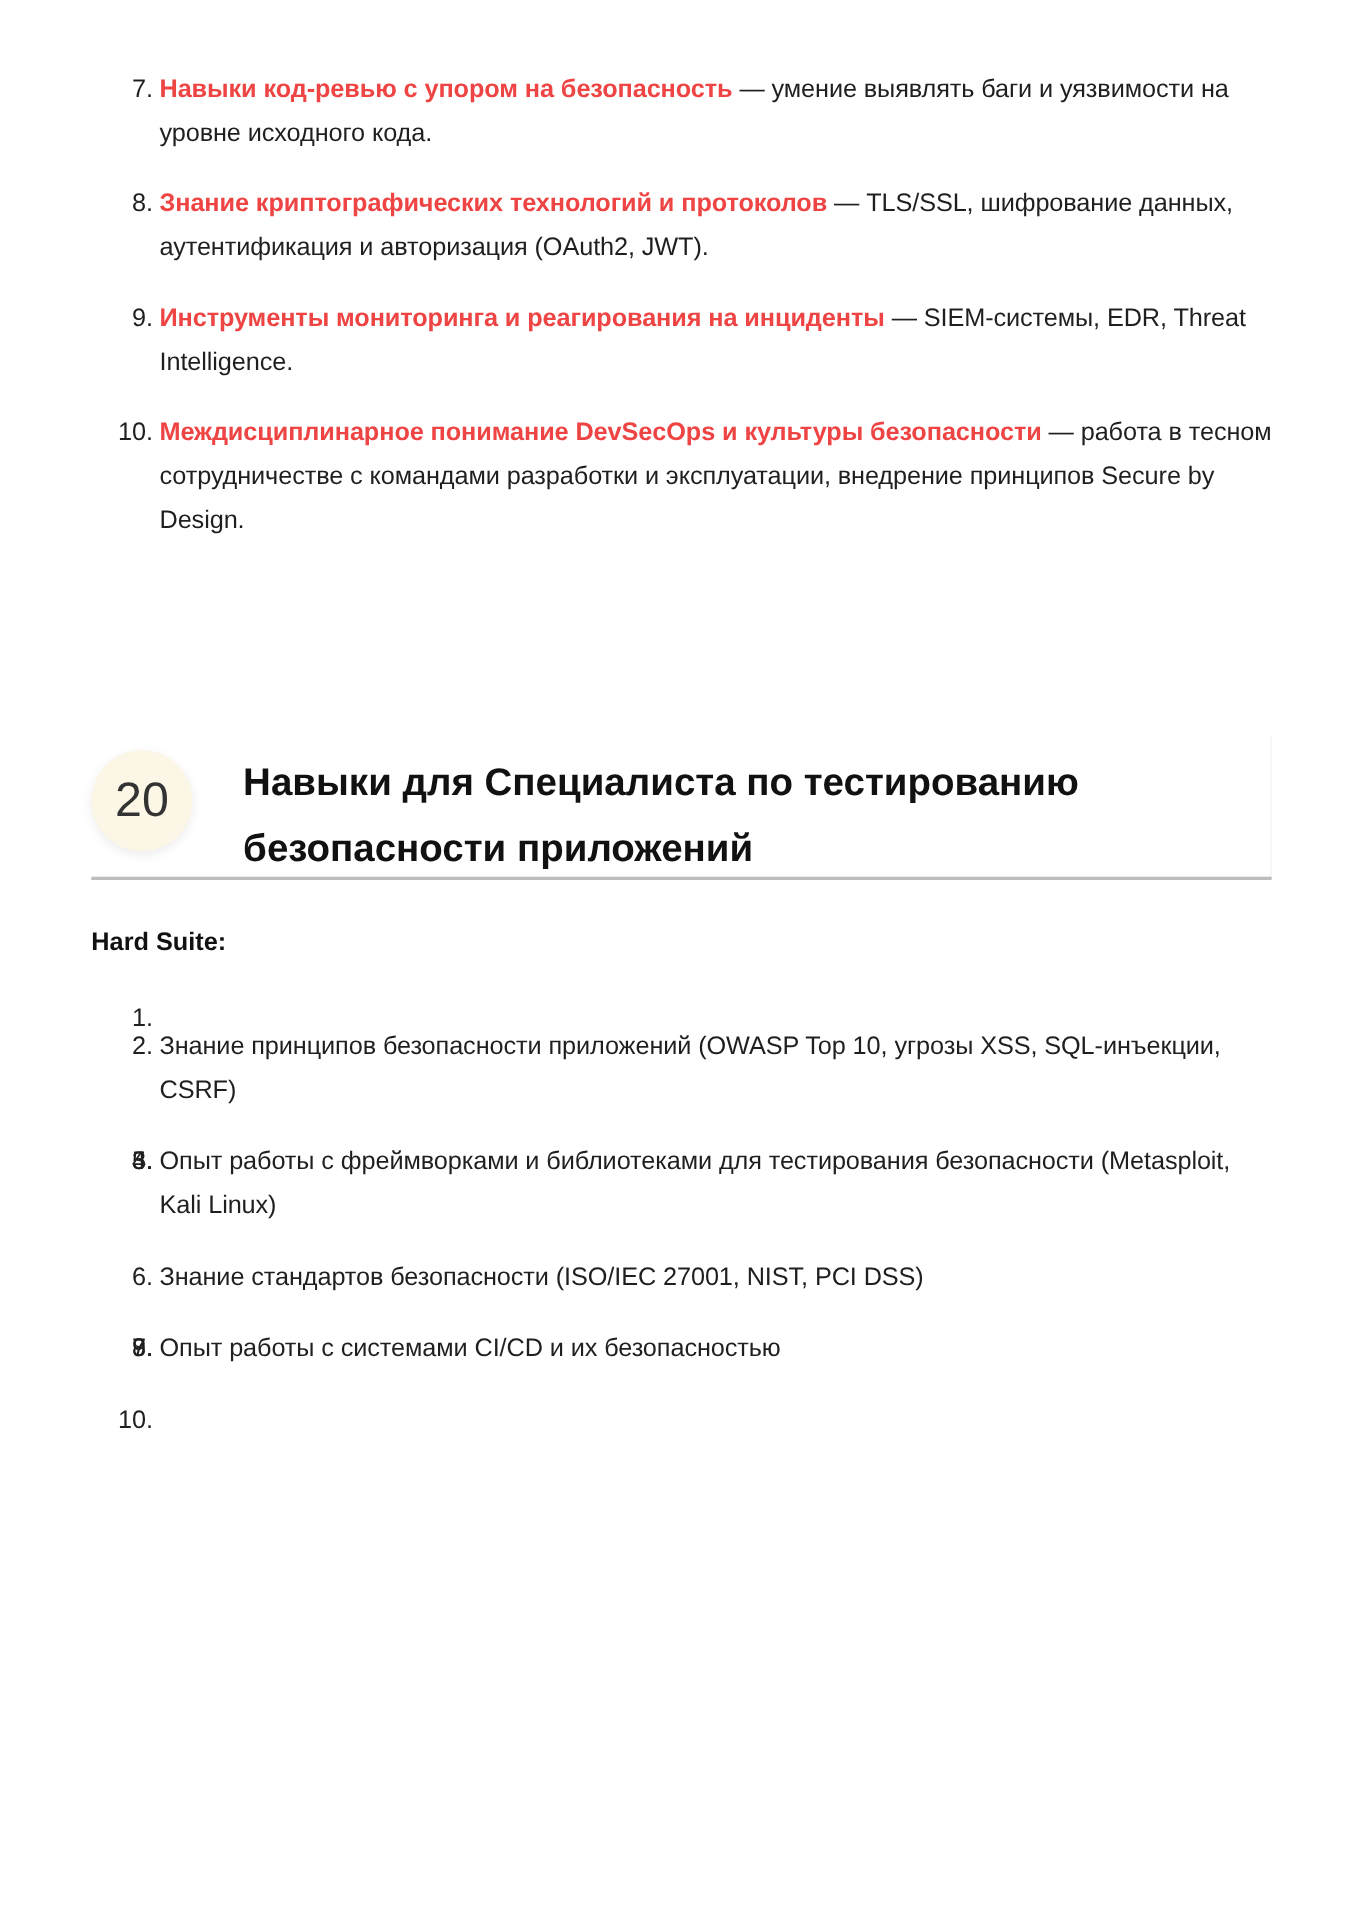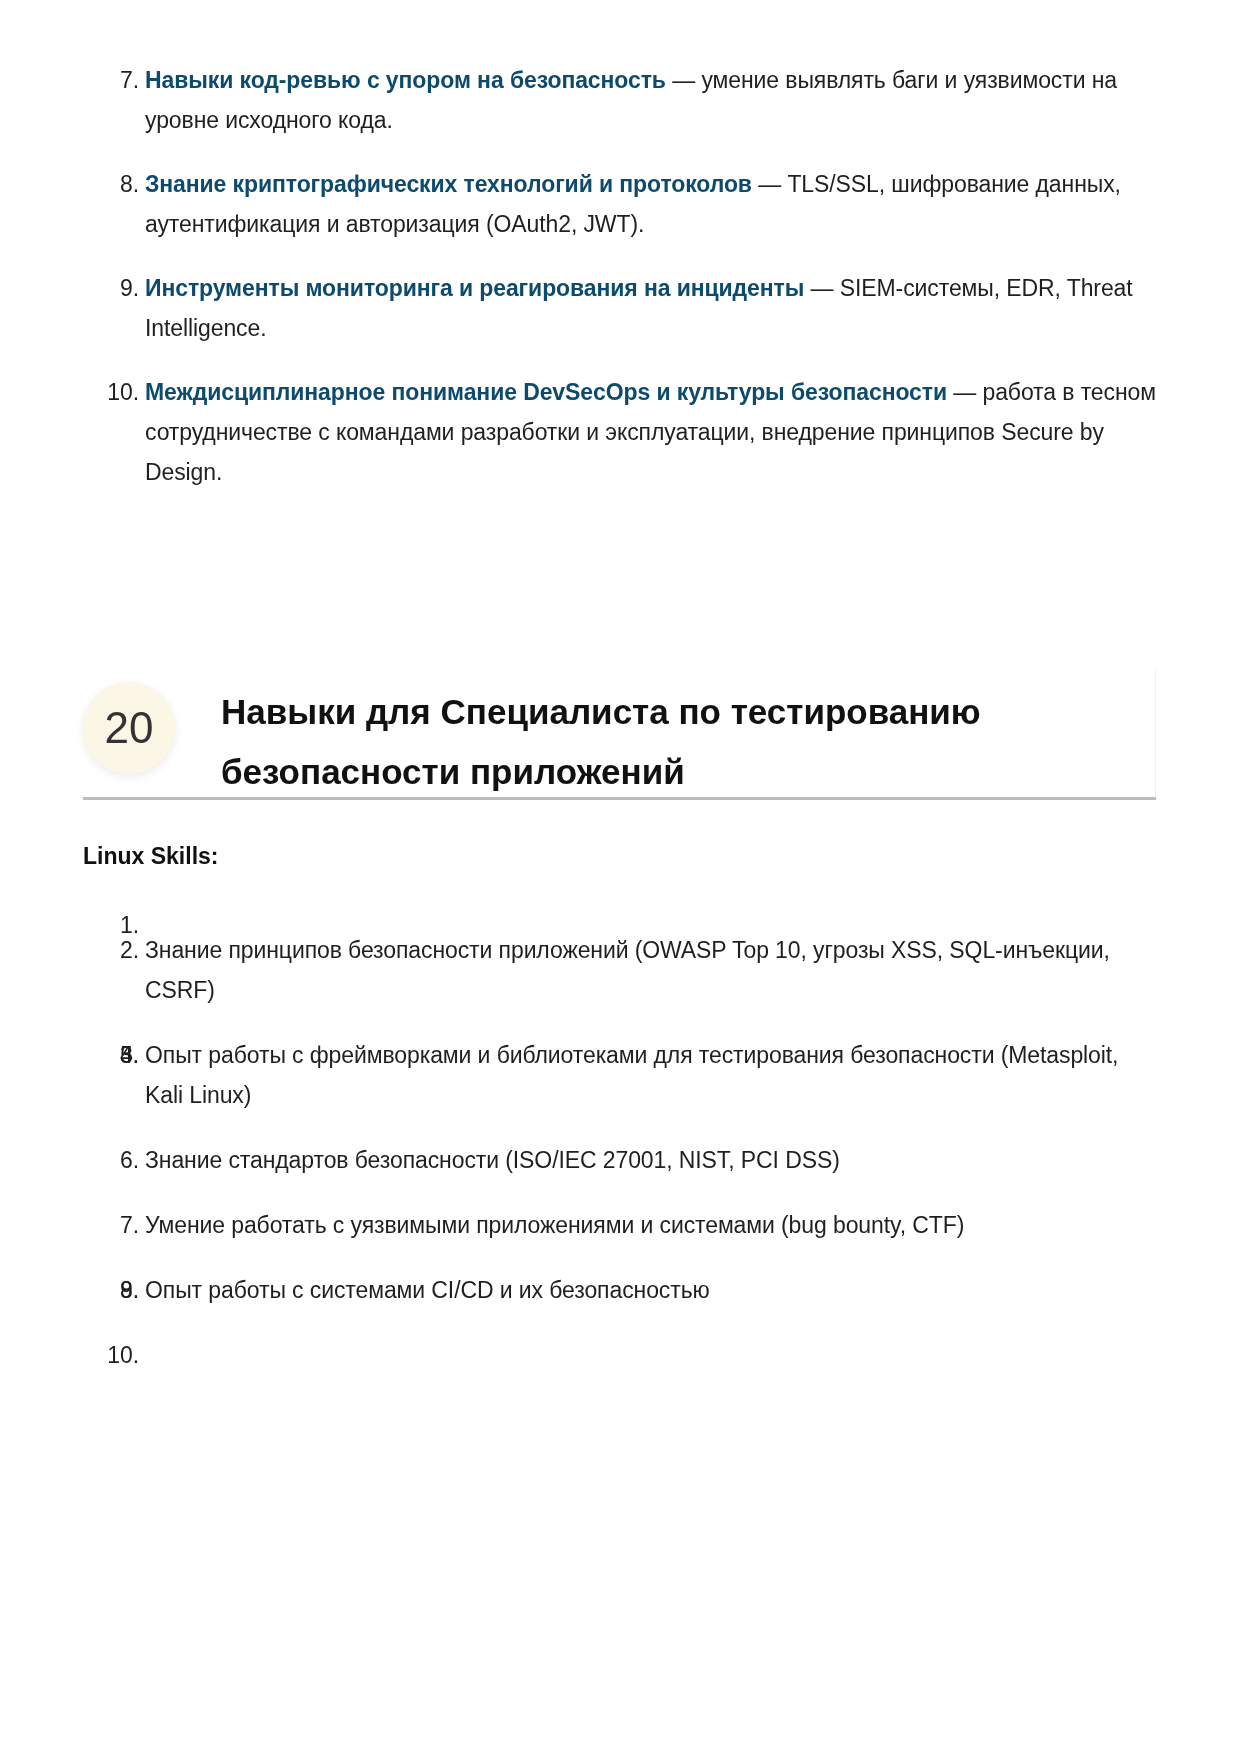--- a/index.html
+++ b/index.html
@@ -13,21 +13,21 @@
     margin: 0; padding: 0; list-style: none;
     position: absolute; left: 83px; width: 1075px;
   }
   ol.list li {
     position: relative; padding-left: 62px;
     font-size: 23px; line-height: 40px; letter-spacing: -0.1px;
   }
   ol.list li .num {
     position: absolute; left: 0; width: 56px; text-align: right;
   }
-  ol.list li b { font-weight: 700; color: #0c4a6e; }
+  ol.list li b { font-weight: 700; color: #ef4444; }
   #list-top { top: 60px; }
   #list-top li { margin-bottom: 24px; }
   .section-header {
     position: absolute; left: 83px; top: 670px; width: 1073px; height: 130px;
   }
   .section-header .box {
     position: absolute; left: 0; top: 0; right: 0; bottom: 0;
     border-right: 1px solid #f1f1f1;
   }
   .section-header .rule {
@@ -70,28 +70,28 @@
     </li>
   </ol>
 
   <div class="section-header">
     <div class="box"></div>
     <div class="badge">20</div>
     <h2 class="section-title">Навыки для Специалиста по тестированию безопасности приложений</h2>
     <div class="rule"></div>
   </div>
 
-  <div class="subhead">Linux Skills:</div>
+  <div class="subhead">Hard Suite:</div>
 
   <ol class="list" id="list-hard">
     <li><span class="num">1.</span></li>
     <li><span class="num">2.</span><span>Знание принципов безопасности приложений (OWASP Top 10, угрозы XSS, SQL-инъекции, CSRF)</span></li>
     <li><span class="num">3.</span></li>
     <li><span class="num">4.</span></li>
     <li><span class="num">5.</span><span>Опыт работы с фреймворками и библиотеками для тестирования безопасности (Metasploit, Kali Linux)</span></li>
     <li><span class="num">6.</span><span>Знание стандартов безопасности (ISO/IEC 27001, NIST, PCI DSS)</span></li>
-    <li><span class="num">7.</span><span>Умение работать с уязвимыми приложениями и системами (bug bounty, CTF)</span></li>
+    <li><span class="num">7.</span></li>
     <li><span class="num">8.</span></li>
     <li><span class="num">9.</span><span>Опыт работы с системами CI/CD и их безопасностью</span></li>
     <li><span class="num">10.</span></li>
   </ol>
 
 </div>
 
 </body></html>

